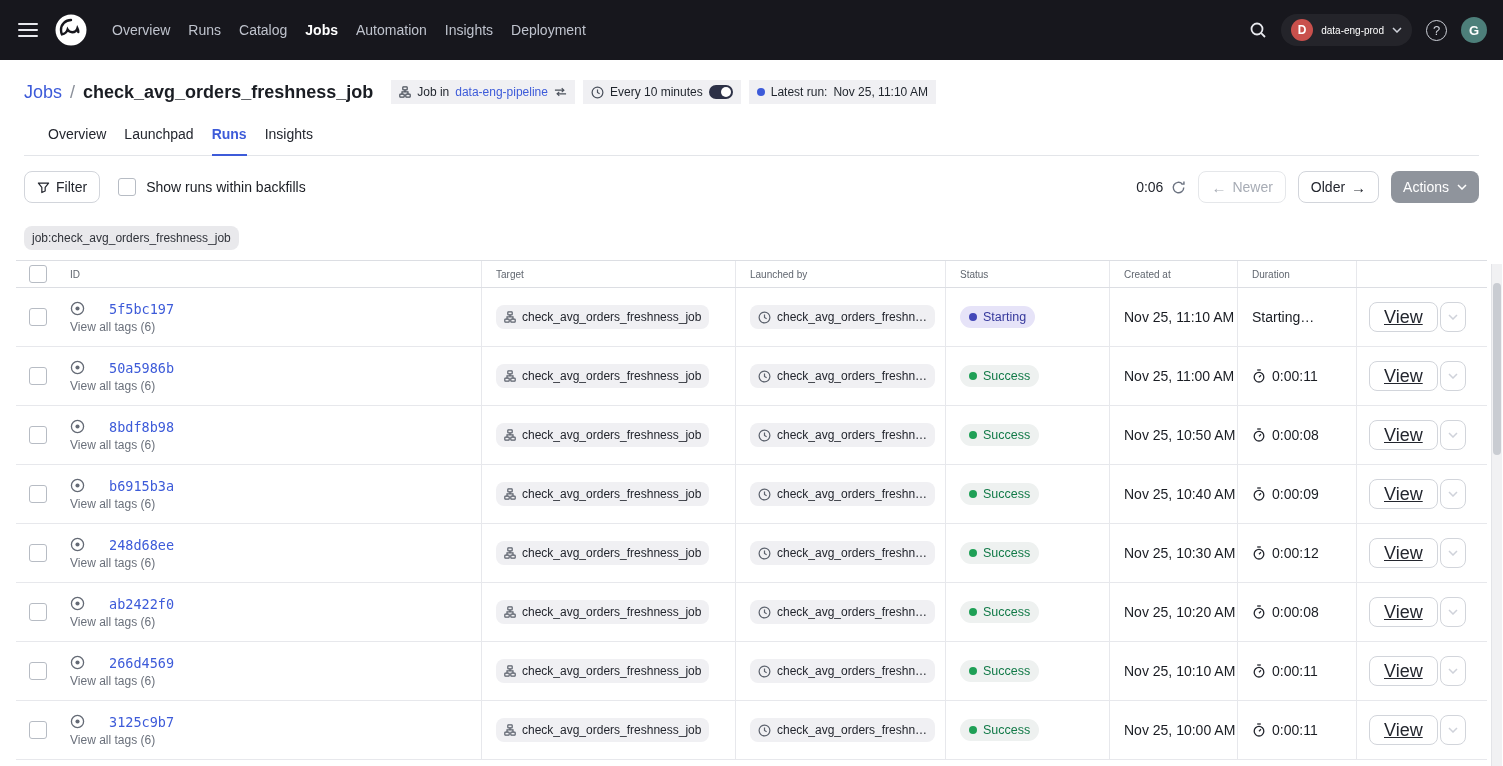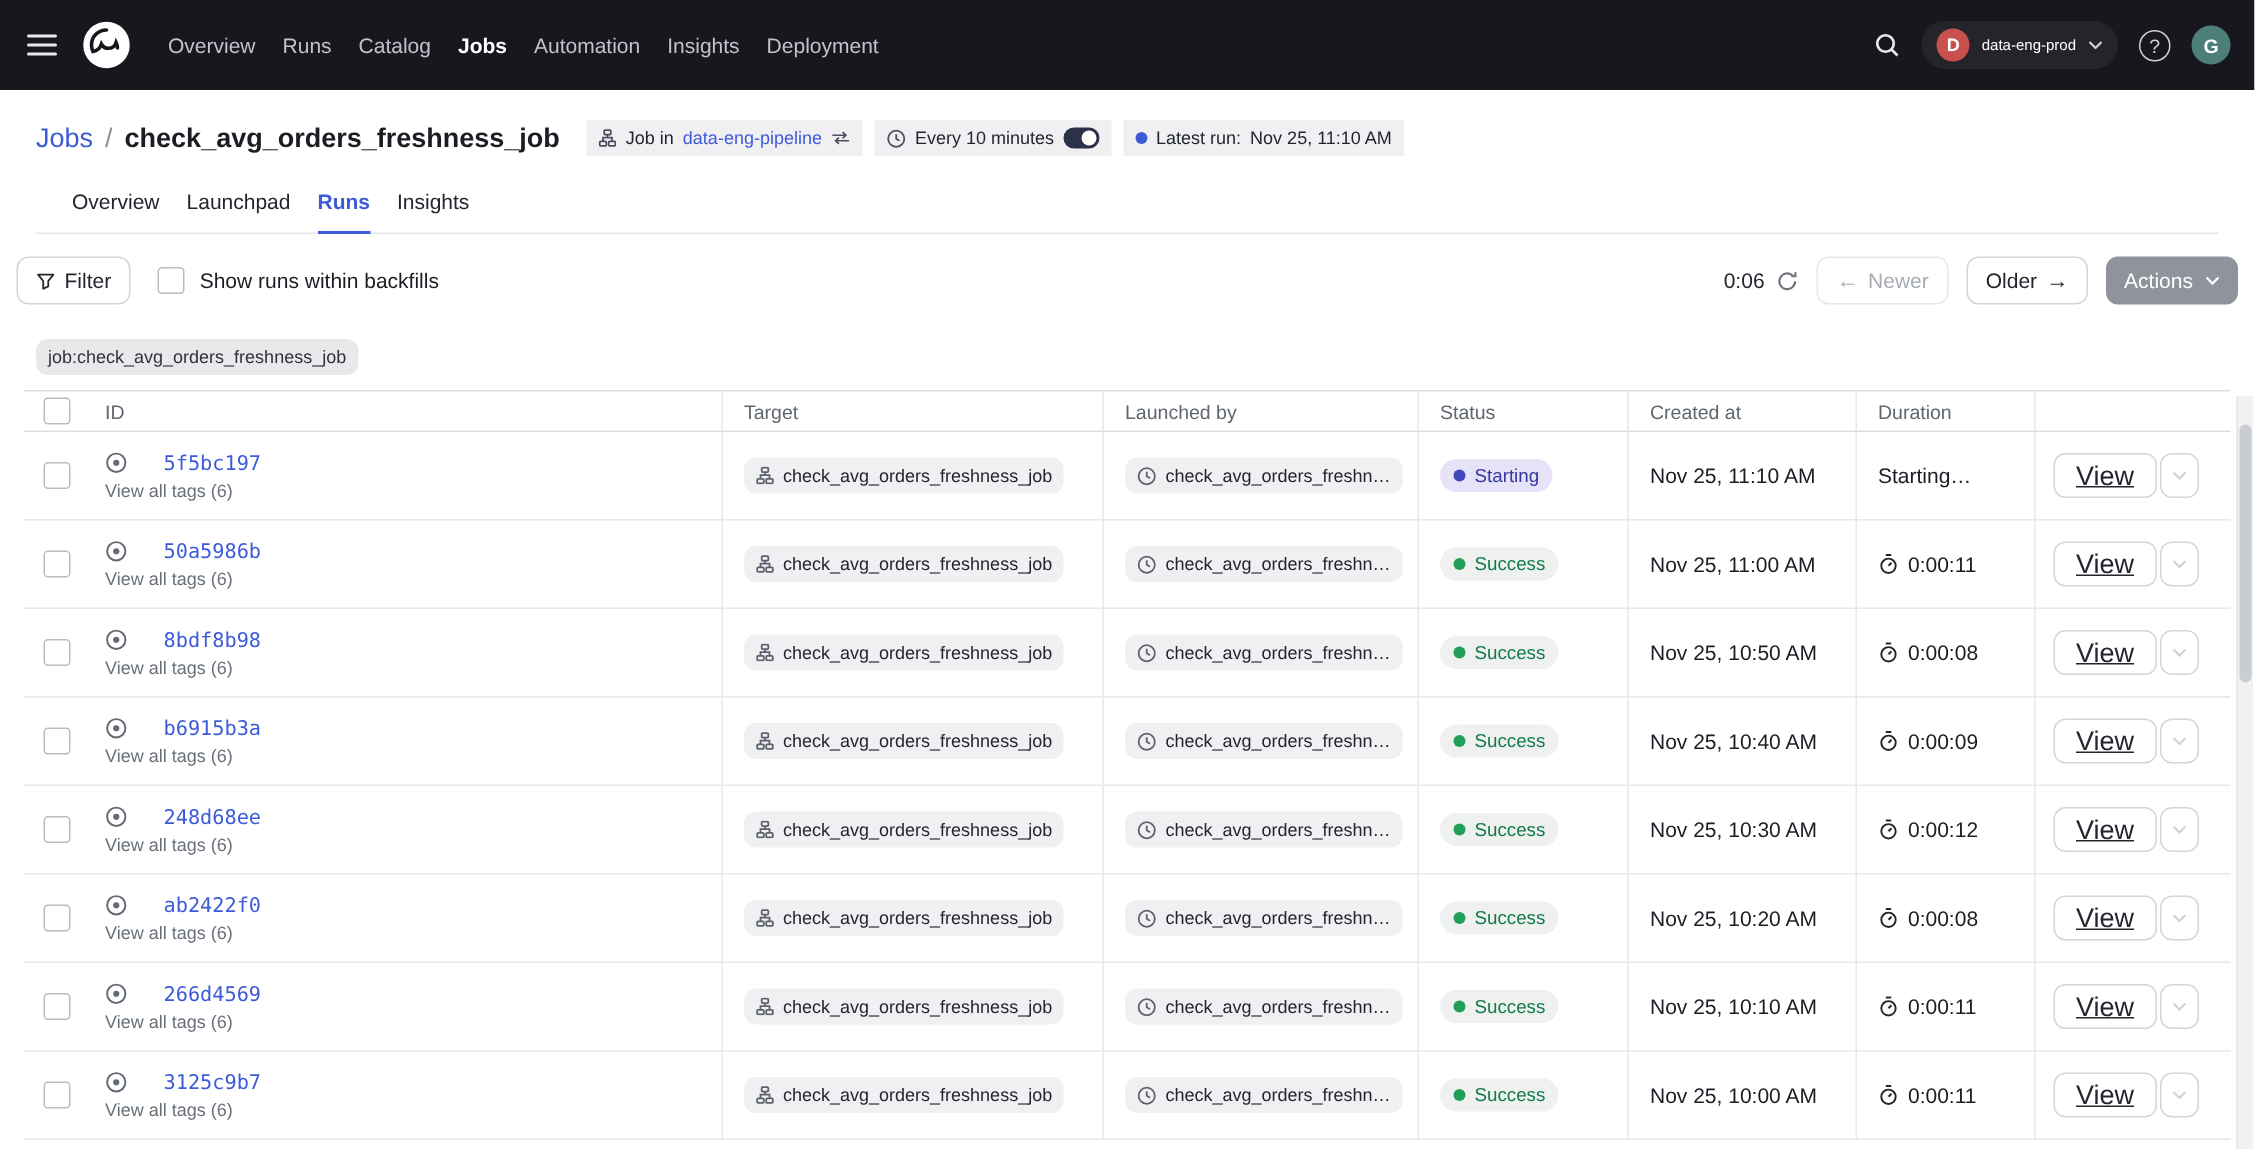--- a/index.html
+++ b/index.html
@@ -54,21 +54,21 @@
   .toggle{width:24px;height:14px;border-radius:8px;background:#2d3147;position:relative;display:inline-block;cursor:pointer;}
   .toggle .knob{position:absolute;top:2px;right:2px;width:10px;height:10px;border-radius:50%;background:#fff;}
   .blue-dot{width:8px;height:8px;border-radius:50%;background:var(--accent);display:inline-block;}
   .latest-run-value{color:#1f242c;}
 
   .tabs{display:flex;gap:18px;margin-top:20px;padding:0 24px;border-bottom:1px solid #e3e5e9;}
   .tab{font-size:14px;font-weight:500;color:#23262e;padding-bottom:12px;border-bottom:2px solid transparent;margin-bottom:-1px;}
   .tab.active{color:var(--accent);font-weight:600;border-bottom-color:var(--accent);}
 
   
-  .toolbar{display:flex;align-items:center;padding:15px 11px;}
+  .toolbar{display:flex;align-items:center;padding:15px 24px;}
   .btn{display:inline-flex;align-items:center;gap:6px;height:32px;padding:0 12px;border:1px solid var(--btn-border);border-radius:8px;background:#fff;font-size:14px;color:#23262e;}
   .btn .ic{display:inline-flex;color:#23262e;}
   .checkbox{width:18px;height:18px;border:1.5px solid #b7bcc4;border-radius:3px;background:#fff;display:inline-block;flex:none;}
   .checkbox-row{display:flex;align-items:center;gap:10px;margin-left:18px;cursor:pointer;font-size:14px;color:var(--text);}
   .toolbar-right{margin-left:auto;display:flex;align-items:center;gap:12px;}
   .countdown{font-size:14px;color:#23262e;}
   .refresh-btn{color:#6b7280;margin-left:-4px;}
   .btn.disabled{color:#a7acb5;border-color:#e5e7ea;cursor:default;}
   .btn.disabled .arrow{color:#a7acb5;}
   .btn .arrow{font-size:15px;line-height:1;}
@@ -79,37 +79,37 @@
   .tag-row{padding:8px 24px 10px;}
   .filter-tag{display:inline-flex;align-items:center;height:24px;padding:0 8px;border-radius:8px;background:#e9e9ec;font-size:12px;color:#30333a;}
 
   
   .runs-table{margin:0 16px;}
   .thead,.trow{display:grid;grid-template-columns:44px 421px 254px 210px 140px 152px 119px 1fr;align-items:stretch;}
   .thead{height:28px;border-top:1px solid var(--border-dark);border-bottom:1px solid var(--border-dark);}
   .trow{height:59px;border-bottom:1px solid var(--border);}
   .cell{display:flex;align-items:center;min-width:0;}
   .c-check{justify-content:center;}
-  .thead .cell{font-size:13px;color:#60666f;}
+  .thead .cell{font-size:10px;color:#60666f;}
   .c-id{padding-left:10px;}
   .c-target,.c-launch,.c-status,.c-created,.c-duration,.c-actions{border-left:1px solid var(--border);padding-left:14px;}
   .trow .c-id{flex-direction:column;align-items:flex-start;justify-content:center;gap:3px;}
   .id-line{display:flex;align-items:center;gap:24px;}
   .run-icon{color:#646a75;display:inline-flex;}
   .run-id{font-family:"DejaVu Sans Mono","Liberation Mono",monospace;font-size:13.5px;color:var(--accent);}
   .view-tags{font-size:12px;color:var(--text-gray);}
   .chip{display:inline-flex;align-items:center;gap:6px;height:24px;padding:0 8px;border-radius:8px;background:var(--chip-bg);font-size:12px;color:#23262e;max-width:100%;white-space:nowrap;}
   .chip .ic{color:#5c626d;display:inline-flex;flex:none;}
   .status-pill{display:inline-flex;align-items:center;gap:6px;height:22px;padding:0 9px;border-radius:11px;font-size:12.5px;font-weight:500;white-space:nowrap;}
   .status-pill .dot{width:8px;height:8px;border-radius:50%;display:inline-block;}
   .status-success{background:#eef1f0;color:#127a48;}
   .status-success .dot{background:var(--success-green);}
   .status-starting{background:#e6e3f8;color:#35389c;}
   .status-starting .dot{background:var(--starting-purple);}
-  .c-created{font-size:14px;color:var(--text);}
+  .c-created{font-size:14px;color:var(--text);margin-left:24px;}
   .dur{display:inline-flex;align-items:center;gap:6px;font-size:14px;color:var(--text);}
   .dur .ic{color:#23262e;display:inline-flex;}
   .c-actions{gap:2px;padding-left:12px;}
   .view-btn{height:30px;padding:0 14px;font-size:18px;text-decoration:underline;}
   .chev-btn{height:30px;width:26px;padding:0;justify-content:center;color:#23262e;}
 
   
   .scrollbar-track{position:absolute;right:1px;top:264px;bottom:0;width:11px;background:#f1f1f3;border-left:1px solid #e3e4e8;}
   .scrollbar-thumb{position:absolute;left:1px;top:19px;width:8px;height:172px;background:#c9ccd2;border-radius:5px;}
 </style>

